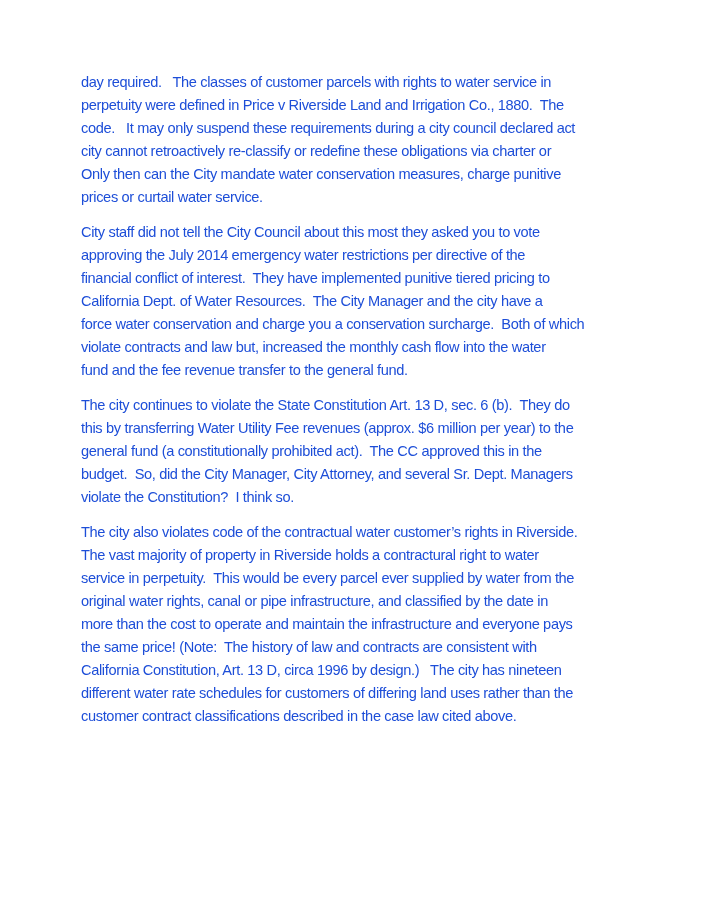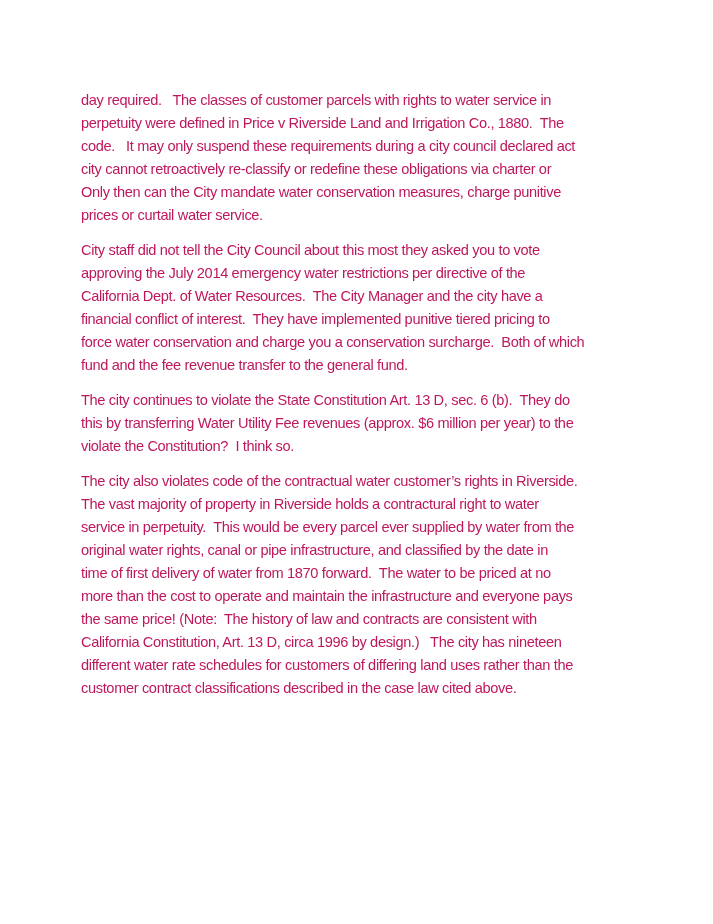--- a/index.html
+++ b/index.html
@@ -1,52 +1,54 @@
 <!DOCTYPE html>
 <html><head>
 <meta charset="utf-8">
 <style>
   html, body { margin: 0; padding: 0; background: #ffffff; }
   body { width: 713px; height: 924px; position: relative; overflow: hidden; }
-  .page { position: absolute; left: 81px; top: 89px; width: 600px;
-    font-family: "Liberation Sans", sans-serif; font-size: 14.6px; color: #be185d;
+  .page { position: absolute; left: 81px; top: 71px; width: 600px;
+    font-family: "Liberation Sans", sans-serif; font-size: 14.6px; color: #1d4ed8;
     letter-spacing: -0.35px; }
   .para { margin: 0 0 12px 0; }
   .line { display: block; height: 23px; line-height: 23px; white-space: pre; }
 </style>
 </head>
 <body>
 
 <div class="page">
   <p class="para">
     <span class="line">day required.   The classes of customer parcels with rights to water service in</span>
     <span class="line">perpetuity were defined in Price v Riverside Land and Irrigation Co., 1880.  The</span>
     <span class="line">code.   It may only suspend these requirements during a city council declared act</span>
     <span class="line">city cannot retroactively re-classify or redefine these obligations via charter or</span>
     <span class="line">Only then can the City mandate water conservation measures, charge punitive</span>
     <span class="line">prices or curtail water service.</span>
   </p>
   <p class="para">
     <span class="line">City staff did not tell the City Council about this most they asked you to vote</span>
     <span class="line">approving the July 2014 emergency water restrictions per directive of the</span>
+    <span class="line">financial conflict of interest.  They have implemented punitive tiered pricing to</span>
     <span class="line">California Dept. of Water Resources.  The City Manager and the city have a</span>
-    <span class="line">financial conflict of interest.  They have implemented punitive tiered pricing to</span>
     <span class="line">force water conservation and charge you a conservation surcharge.  Both of which</span>
+    <span class="line">violate contracts and law but, increased the monthly cash flow into the water</span>
     <span class="line">fund and the fee revenue transfer to the general fund.</span>
   </p>
   <p class="para">
     <span class="line">The city continues to violate the State Constitution Art. 13 D, sec. 6 (b).  They do</span>
     <span class="line">this by transferring Water Utility Fee revenues (approx. $6 million per year) to the</span>
+    <span class="line">general fund (a constitutionally prohibited act).  The CC approved this in the</span>
+    <span class="line">budget.  So, did the City Manager, City Attorney, and several Sr. Dept. Managers</span>
     <span class="line">violate the Constitution?  I think so.</span>
   </p>
   <p class="para">
     <span class="line">The city also violates code of the contractual water customer’s rights in Riverside.</span>
     <span class="line">The vast majority of property in Riverside holds a contractural right to water</span>
     <span class="line">service in perpetuity.  This would be every parcel ever supplied by water from the</span>
     <span class="line">original water rights, canal or pipe infrastructure, and classified by the date in</span>
-    <span class="line">time of first delivery of water from 1870 forward.  The water to be priced at no</span>
     <span class="line">more than the cost to operate and maintain the infrastructure and everyone pays</span>
     <span class="line">the same price! (Note:  The history of law and contracts are consistent with</span>
     <span class="line">California Constitution, Art. 13 D, circa 1996 by design.)   The city has nineteen</span>
     <span class="line">different water rate schedules for customers of differing land uses rather than the</span>
     <span class="line">customer contract classifications described in the case law cited above.</span>
   </p>
 </div>
 
 </body></html>

